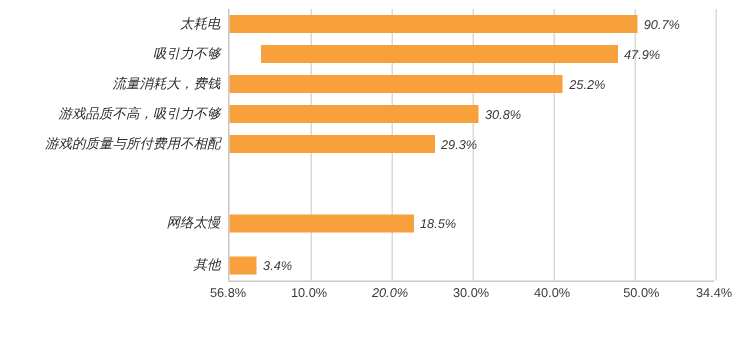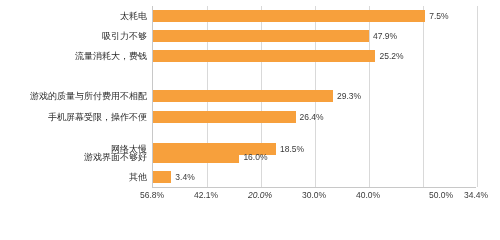--- a/index.html
+++ b/index.html
@@ -21,20 +21,21 @@
   }
   
   .plot {
     position: absolute;
     left: 152px;
     top: 6px;
     width: 324px;
     height: 181px;
     border-left: 1px solid #c8c8c8;
     box-sizing: border-box;
+    font-style: italic;
   }
   .axis-line-bottom {
     position: absolute;
     left: 152px;
     top: 187px;
     width: 324px;
     height: 1px;
     background: #c8c8c8;
   }
   .gridline {
@@ -117,91 +118,82 @@
         <div class="gridline" style="left: 270px;"></div>
         <div class="gridline" style="left: 324px;"></div>
       </div>
     <div class="rowset" id="rows">
         <div class="row" style="top: 1px; height: 20.1111px;">
           <div class="catwrap">
             <span class="cat-label">太耗电</span>
           </div>
           <div class="barwrap" style="width: 272.16px;">
             <div class="bar" style="width: 100%; background: rgb(247, 160, 60);"></div>
-            <span class="bar-label">7.5%</span>
+            <span class="bar-label">90.7%</span>
           </div>
         </div>
         <div class="row" style="top: 21.1111px; height: 20.1111px;">
           <div class="catwrap">
             <span class="cat-label">吸引力不够</span>
           </div>
-          <div class="barwrap" style="width: 216px;">
+          <div class="barwrap" style="width: 238px; margin-left: 21px;">
             <div class="bar" style="width: 100%; background: rgb(247, 160, 60);"></div>
             <span class="bar-label">47.9%</span>
           </div>
         </div>
         <div class="row" style="top: 41.2222px; height: 20.1111px;">
           <div class="catwrap">
             <span class="cat-label">流量消耗大，费钱</span>
           </div>
           <div class="barwrap" style="width: 222.48px;">
             <div class="bar" style="width: 100%; background: rgb(247, 160, 60);"></div>
             <span class="bar-label">25.2%</span>
           </div>
         </div>
+        <div class="row" style="top: 61.3333px; height: 20.1111px;">
+          <div class="catwrap">
+            <span class="cat-label">游戏品质不高，吸引力不够</span>
+          </div>
+          <div class="barwrap" style="width: 166.32px;">
+            <div class="bar" style="width: 100%; background: rgb(247, 160, 60);"></div>
+            <span class="bar-label">30.8%</span>
+          </div>
+        </div>
         <div class="row" style="top: 81.4444px; height: 20.1111px;">
           <div class="catwrap">
             <span class="cat-label">游戏的质量与所付费用不相配</span>
           </div>
-          <div class="barwrap" style="width: 180px;">
+          <div class="barwrap" style="width: 137px;">
             <div class="bar" style="width: 100%; background: rgb(247, 160, 60);"></div>
             <span class="bar-label">29.3%</span>
-          </div>
-        </div>
-        <div class="row" style="top: 101.556px; height: 20.1111px;">
-          <div class="catwrap">
-            <span class="cat-label">手机屏幕受限，操作不便</span>
-          </div>
-          <div class="barwrap" style="width: 142.56px;">
-            <div class="bar" style="width: 100%; background: rgb(247, 160, 60);"></div>
-            <span class="bar-label">26.4%</span>
           </div>
         </div>
         <div class="row" style="top: 134px; height: 20.1111px;">
           <div class="catwrap">
             <span class="cat-label">网络太慢</span>
           </div>
           <div class="barwrap" style="width: 123px;">
             <div class="bar" style="width: 100%; background: rgb(247, 160, 60);"></div>
             <span class="bar-label">18.5%</span>
-          </div>
-        </div>
-        <div class="row" style="top: 141.778px; height: 20.1111px;">
-          <div class="catwrap">
-            <span class="cat-label">游戏界面不够好</span>
-          </div>
-          <div class="barwrap" style="width: 86.4px;">
-            <div class="bar" style="width: 100%; background: rgb(247, 160, 60);"></div>
-            <span class="bar-label">16.0%</span>
           </div>
         </div>
         <div class="row" style="top: 161.889px; height: 20.1111px; text-align: right;">
           <div class="catwrap">
             <span class="cat-label">其他</span>
           </div>
           <div class="barwrap" style="width: 18.36px;">
             <div class="bar" style="width: 100%; background: rgb(247, 160, 60);"></div>
             <span class="bar-label">3.4%</span>
           </div>
         </div>
       </div>
   </div>
   <div class="axis-line-bottom"></div>
   <div id="xticks">
       <div class="xtick" style="left: 152px;">56.8%</div>
-      <div class="xtick" style="left: 206px;">42.1%</div>
+      <div class="xtick" style="left: 206px;">10.0%</div>
       <div class="xtick" style="left: 260px; font-style: italic;">20.0%</div>
       <div class="xtick" style="left: 314px;">30.0%</div>
       <div class="xtick" style="left: 368px;">40.0%</div>
-      <div class="xtick" style="left: 441px;">50.0%</div>
+      <div class="xtick" style="left: 406px; padding-left: 43px;">50.0%</div>
       <div class="xtick" style="left: 476px;">34.4%</div>
     </div>
 </div>
 
 </body></html>

